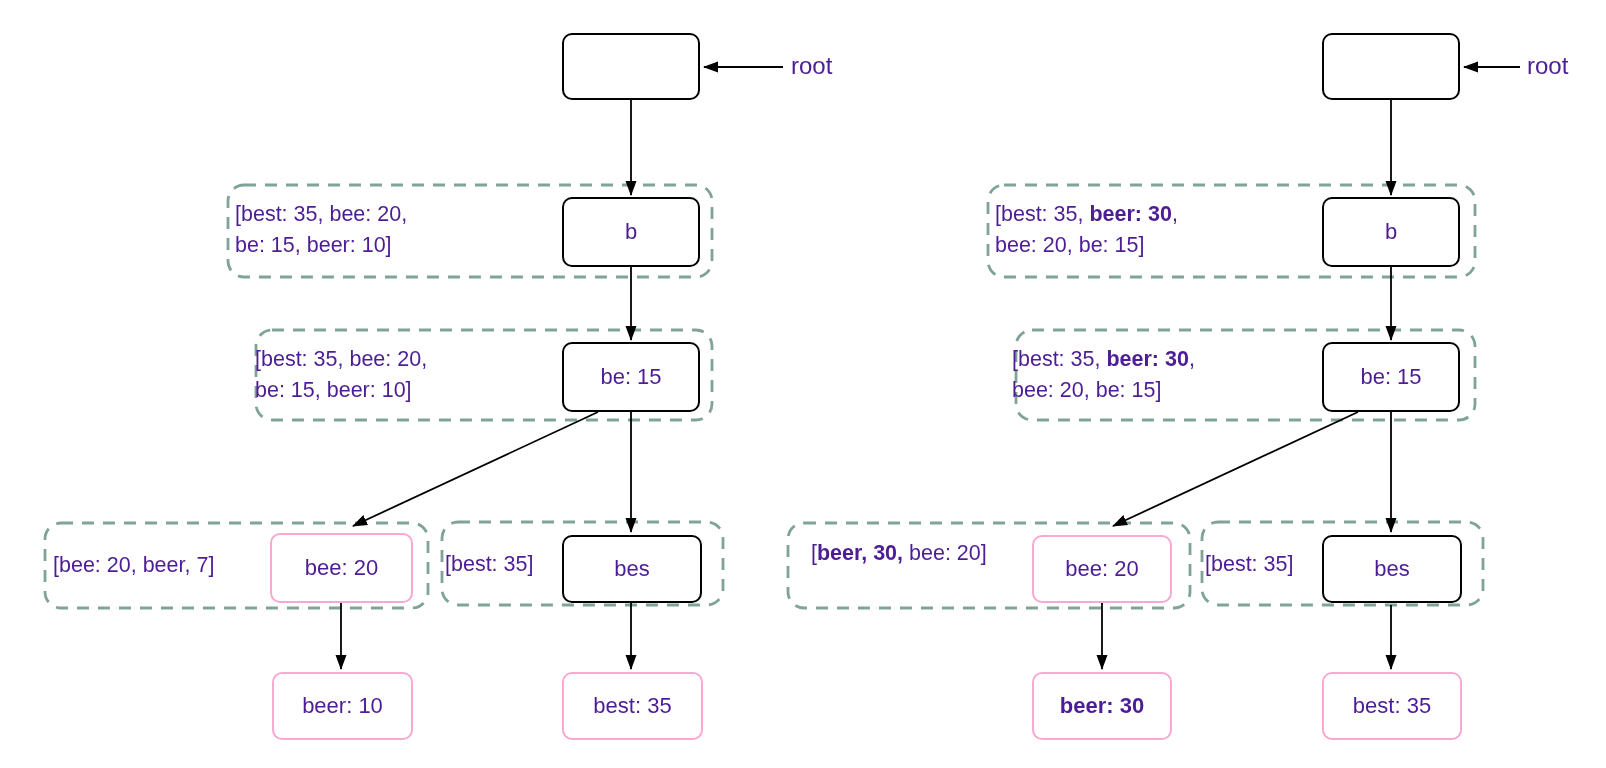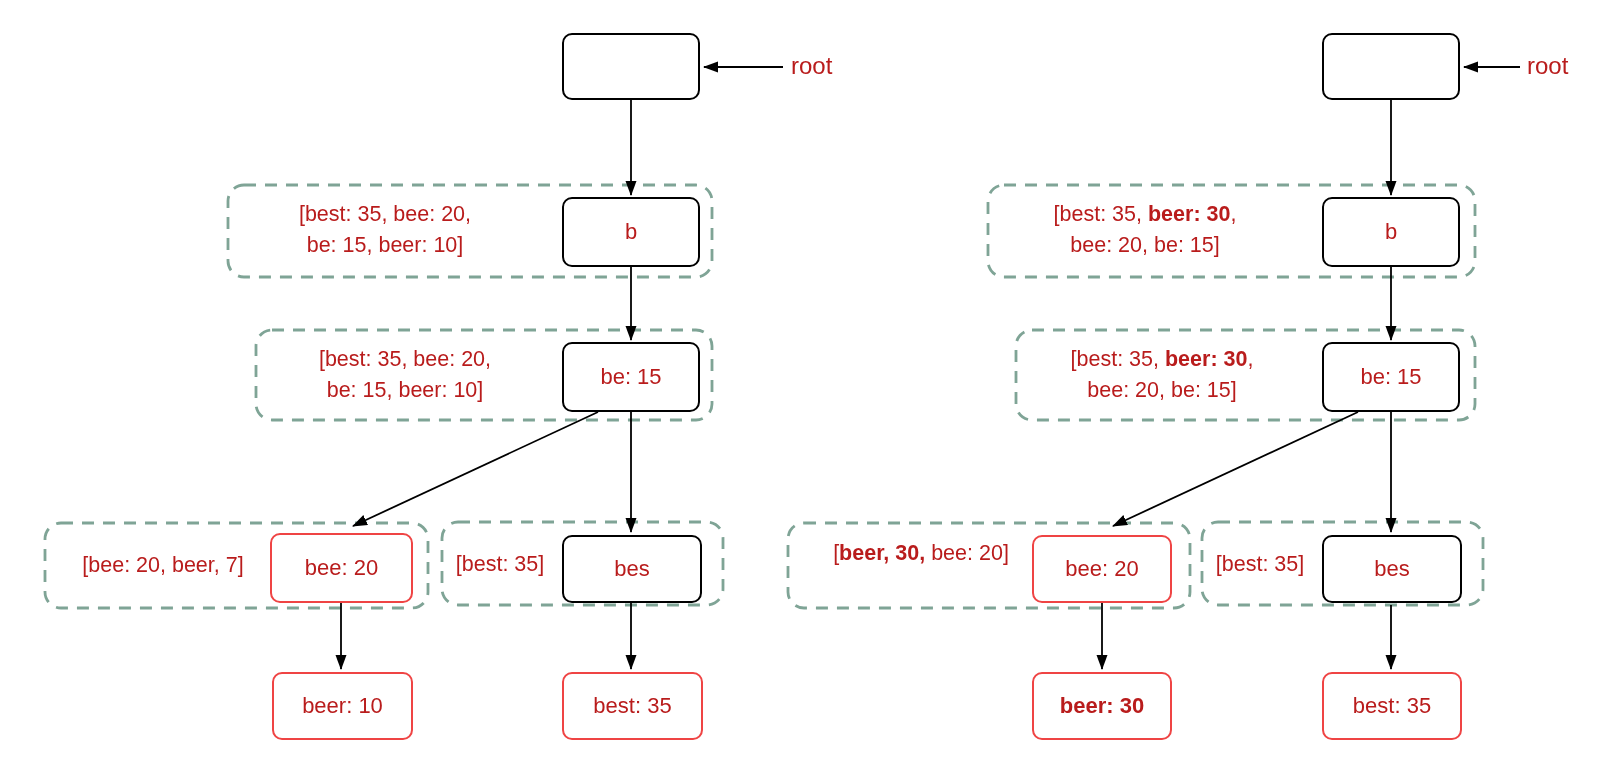--- a/index.html
+++ b/index.html
@@ -1,41 +1,41 @@
 <!DOCTYPE html>
 <html><head>
 <meta charset="utf-8">
 <style>
   html,body{margin:0;padding:0;background:#ffffff;}
   .canvas{
     position:relative;
     width:1606px;height:768px;
     background:#ffffff;
     font-family:"Liberation Sans", sans-serif;
-    color:#b91c1c;
+    color:#4c1d95;
     overflow:hidden;
   }
   .edges{position:absolute;left:0;top:0;z-index:1;}
   .node{
     position:absolute;
     z-index:3;
     background:#ffffff;
     border:2px solid #000000;
     border-radius:10px;
     display:flex;align-items:center;justify-content:center;
     font-size:22px;
     box-sizing:border-box;
   }
-  .node.leaf{border:2px solid #ef4444;}
+  .node.leaf{border:2px solid #f9a8d4;}
   .ann{
     position:absolute;
     z-index:2;
     font-size:21.5px;
     line-height:31px;
-    text-align:center;
+    text-align:left;
     white-space:nowrap;
   }
   .rootlbl{
     position:absolute;
     z-index:2;
     font-size:24px;
   }
   b{font-weight:bold;}
 </style>
 </head>

